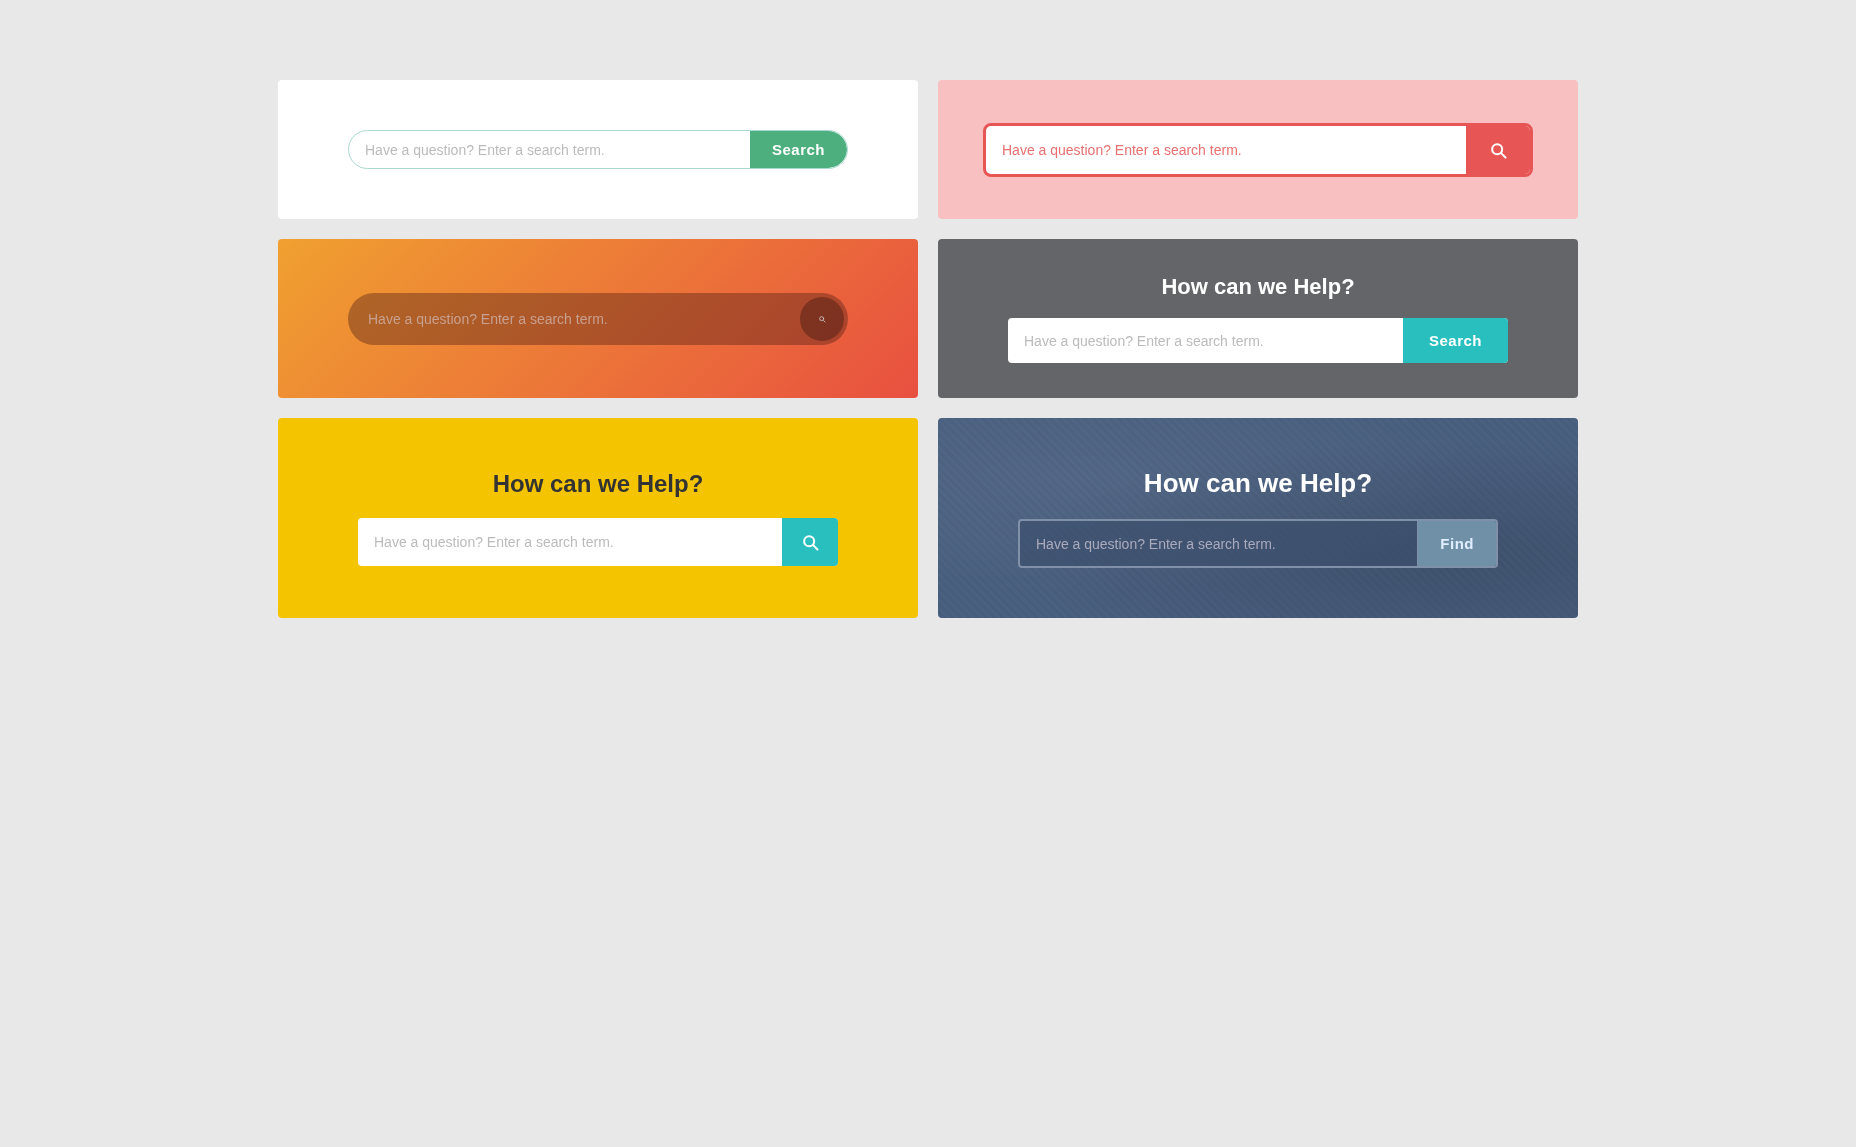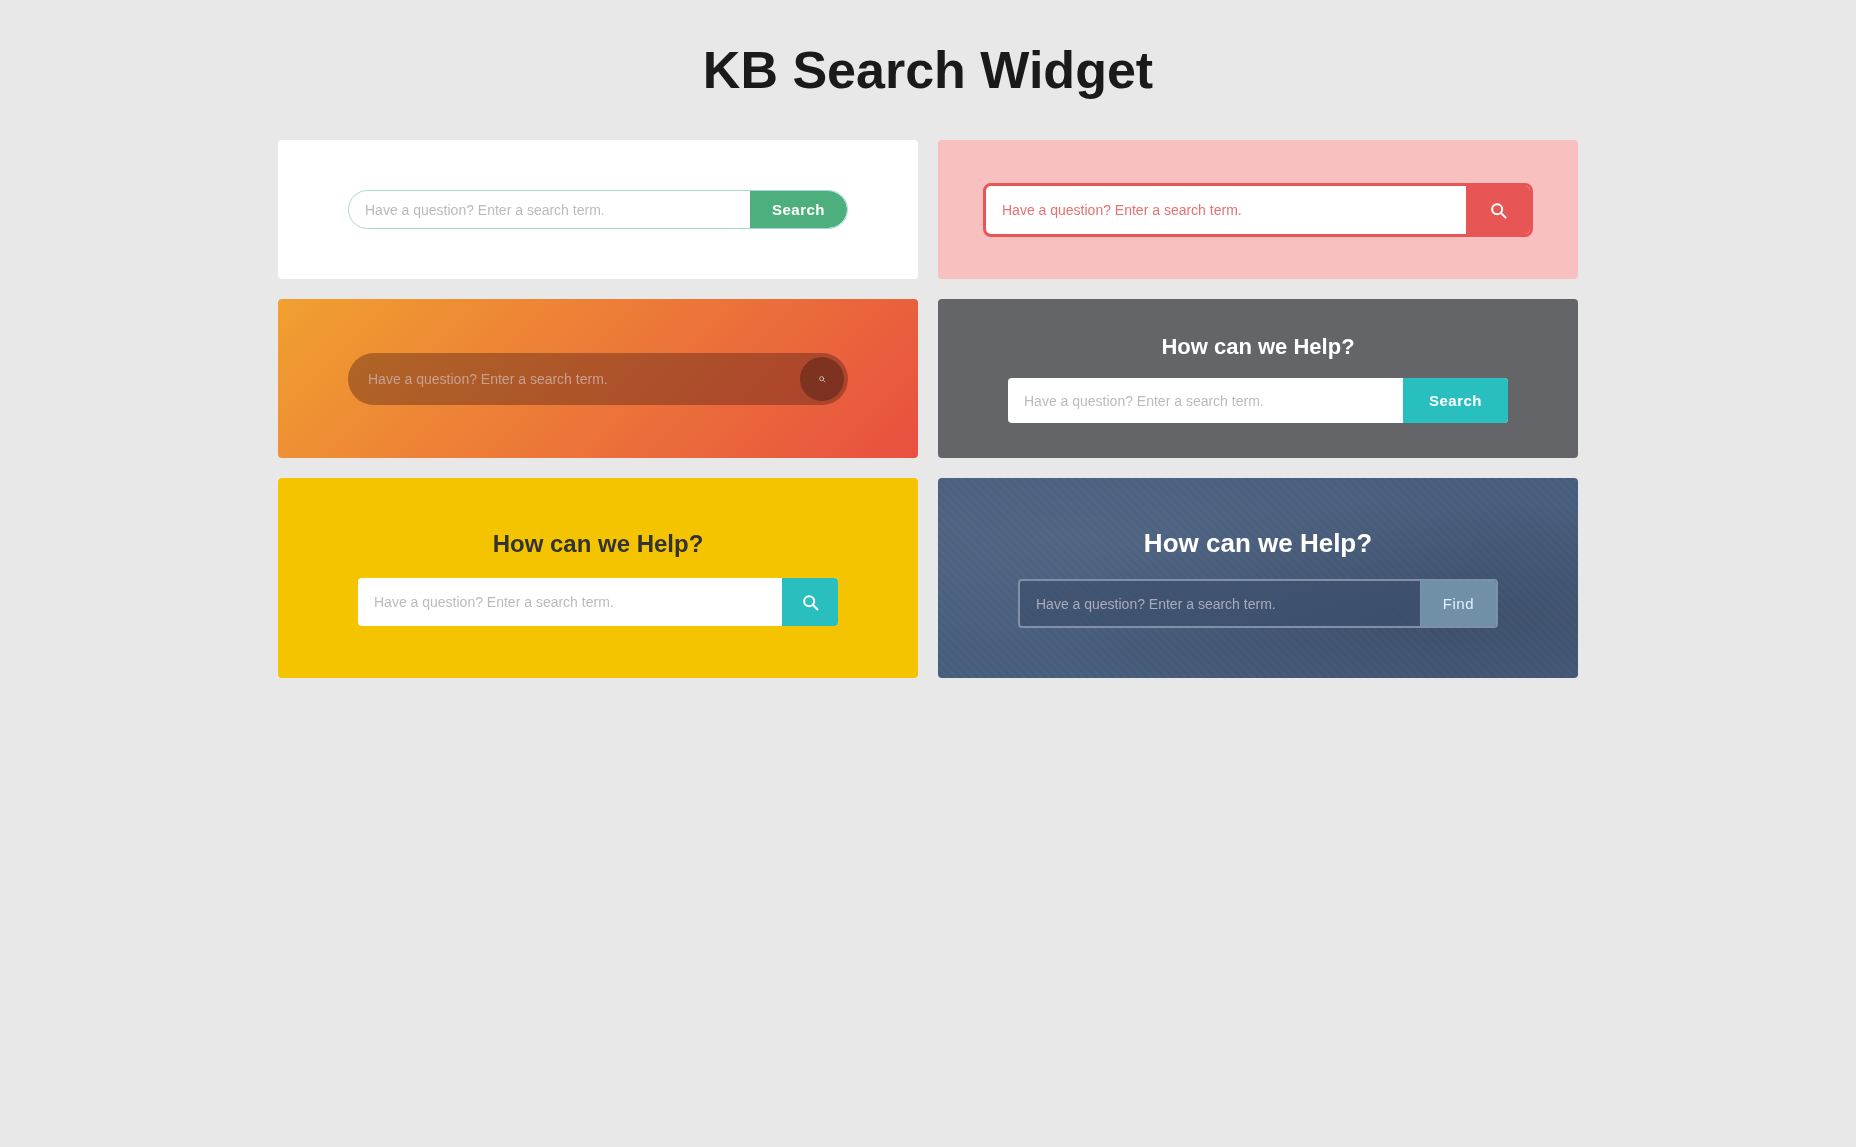--- a/index.html
+++ b/index.html
@@ -336,21 +336,21 @@
       color: #aab;
     }
 
     .search-btn-6 {
       background: #7090a8;
       color: #e0eeff;
       border: none;
       border-left: 1px solid #8090a8;
       padding: 14px 22px;
       font-size: 15px;
-      font-weight: 400;
+      font-weight: 700;
       cursor: pointer;
       letter-spacing: 0.5px;
     }
 
     
     .search-icon-svg {
       width: 20px;
       height: 20px;
       fill: currentColor;
     }
@@ -361,21 +361,20 @@
 
     .search-input-2::placeholder {
       color: #e87070;
     }
   </style>
 </head>
 <body>
 
 <div>
   <header class="page-header">
-    <h1 class="page-title">KB Search Widget</h1>
   </header>
 
   <div class="widgets-grid">
 
     <div class="widget-card widget-1">
       <div class="search-bar-1">
         <input class="search-input-1" type="text" placeholder="Have a question? Enter a search term." style="">
         <button class="search-btn-1">Search</button>
       </div>
     </div>

